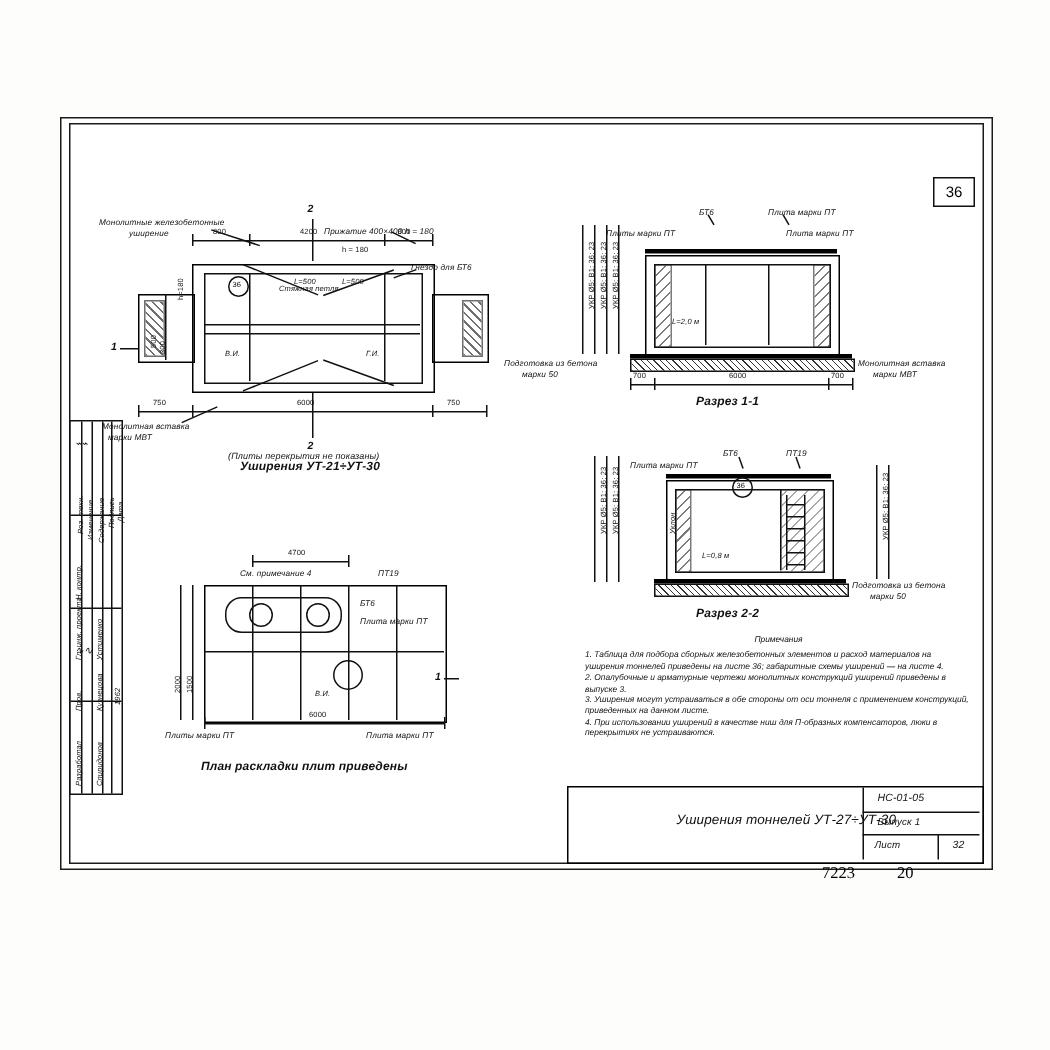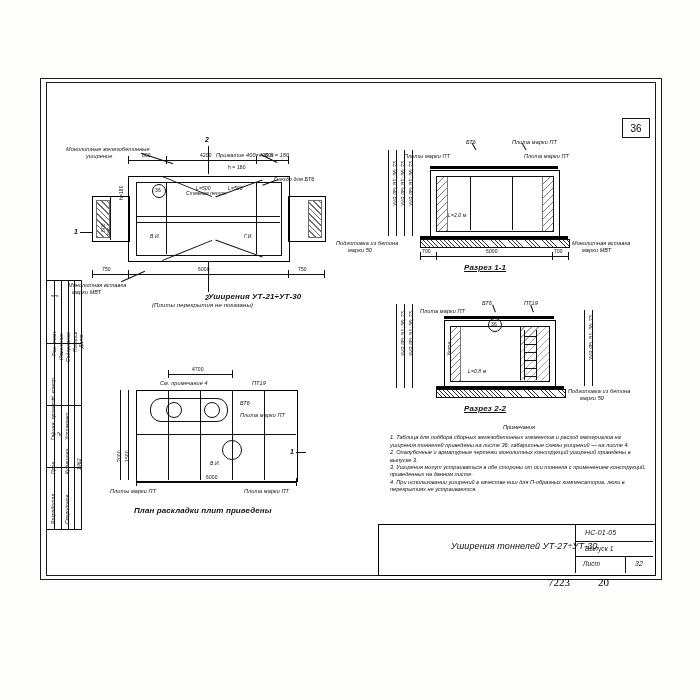--- a/index.html
+++ b/index.html
@@ -15,21 +15,21 @@
   .t.cy{font-style:italic;}
   .s5{font-size:5px;}
   .s55{font-size:5.5px;}
   .s6{font-size:6px;}
   .s65{font-size:6.5px;}
   .s7{font-size:7px;}
   .s8{font-size:8px;}
   .s9{font-size:9px;}
   .b{font-weight:bold;}
   .rot90{transform-origin:0 0;transform:rotate(-90deg);}
-  .ul{text-decoration:underline;}
+  .ul{}
 
   
   .ln{position:absolute;background:#111;}
   .h{height:1px;}
   .v{width:1px;}
 
   .rect{position:absolute;border:1px solid #111;}
   .rect2{position:absolute;border:1.5px solid #000;}
   .circ{position:absolute;border:1px solid #111;border-radius:50%;}
   .hatch{background:repeating-linear-gradient(45deg,#111 0 1px,transparent 1px 4px);}
@@ -153,21 +153,21 @@
   <div class="t s5" style="left:102px;top:266px;">750</div>
   <div class="t s5" style="left:198px;top:266px;">6000</div>
   <div class="t s5" style="left:298px;top:266px;">750</div>
 
   <div class="ln v" style="left:110px;top:196px;height:44px;"></div>
   <div class="t s5 rot90" style="left:106px;top:236px;">300</div>
   <div class="t s5 rot90" style="left:100px;top:232px;">500</div>
   <div class="t s5 rot90" style="left:118px;top:200px;">h=180</div>
   <div class="t s5" style="left:228px;top:164px;">h = 180</div>
 
-  <div class="t cy s8 b" style="left:160px;top:292px;margin-left:48px;">Уширения  УТ-21÷УТ-30</div>
+  <div class="t cy s8 b" style="left:160px;top:306px;">Уширения  УТ-21÷УТ-30</div>
   <div class="t cy s6" style="left:152px;top:302px;">(Плиты перекрытия не показаны)</div>
 
   <div class="rect2" style="left:430px;top:170px;width:128px;height:66px;"></div>
   <div class="rect" style="left:436px;top:176px;width:116px;height:54px;"></div>
   <div class="ln h" style="left:430px;top:166px;width:128px;height:3px;background:#000;"></div>
   <div class="ln h" style="left:420px;top:236px;width:148px;height:3px;background:#000;"></div>
   <div class="rect conc" style="left:420px;top:239px;width:148px;height:7px;"></div>
   <div class="ln v" style="left:470px;top:176px;height:54px;"></div>
   <div class="ln v" style="left:512px;top:176px;height:54px;"></div>
   <div class="rect hatch2" style="left:436px;top:176px;width:10px;height:54px;opacity:.55;"></div>

